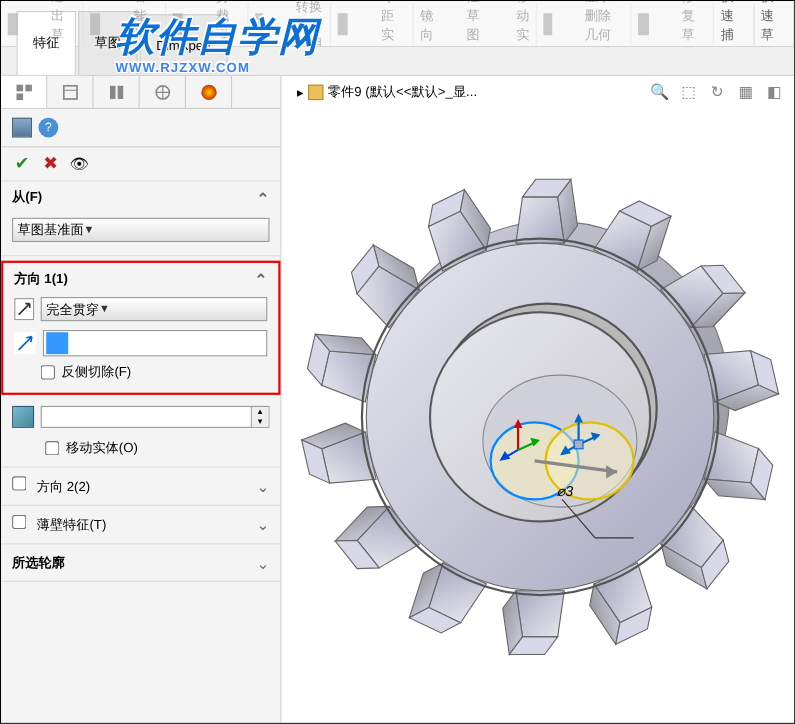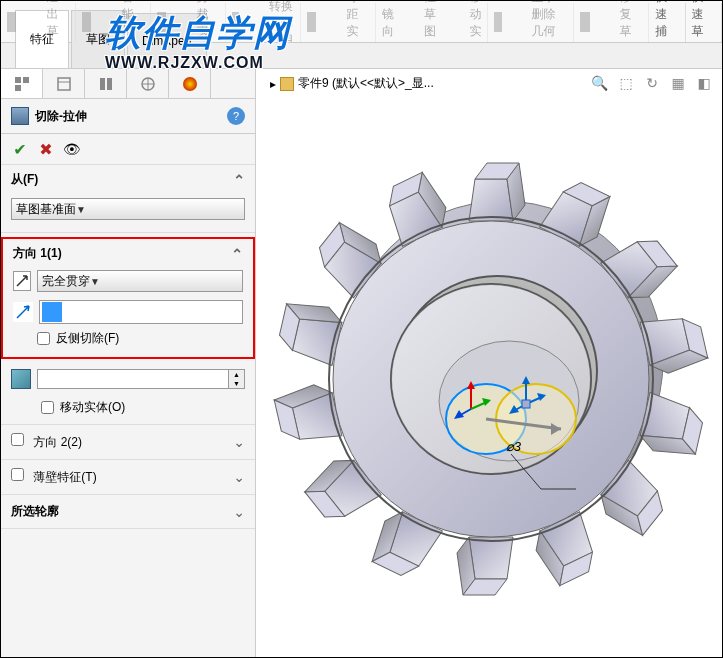--- a/index.html
+++ b/index.html
@@ -12,21 +12,21 @@
 .ribbon-item.disabled { opacity: 0.5; }
 
 
 .tab-bar { height: 26px; background: #f0f0f0; border-bottom: 1px solid #ccc; display: flex; align-items: flex-end; padding-left: 14px; }
 .tab { padding: 20px 14px; border: 1px solid #ccc; border-bottom: none; background: #e8e8e8; margin-right: 2px; font-size: 12px; cursor: pointer; }
 .tab.active { background: #fff; }
 
 
 .watermark { position: absolute; top: 8px; left: 104px; z-index: 100; pointer-events: none; }
 .watermark .cn { color: #0b6fd6; font-size: 36px; font-weight: bold; font-style: italic; letter-spacing: 1px; text-shadow: -1px -1px 0 #fff, 1px -1px 0 #fff, -1px 1px 0 #fff, 1px 1px 0 #fff; }
-.watermark .en { color: #0f172a; font-size: 16px; font-weight: bold; letter-spacing: 1px; margin-top: -4px; text-shadow: -1px -1px 0 #fff, 1px -1px 0 #fff, -1px 1px 0 #fff, 1px 1px 0 #fff; }
+.watermark .en { color: #3b82f6; font-size: 12px; font-weight: bold; letter-spacing: 1px; margin-top: -4px; text-shadow: -1px -1px 0 #fff, 1px -1px 0 #fff, -1px 1px 0 #fff, 1px 1px 0 #fff; }
 
 
 .main { display: flex; height: calc(100% - 68px); }
 
 
 .left-panel { width: 255px; border-right: 1px solid #ccc; background: #f4f4f4; display: flex; flex-direction: column; }
 .panel-tabs { height: 30px; display: flex; border-bottom: 1px solid #ccc; }
 .panel-tab { width: 42px; border-right: 1px solid #ccc; display: flex; align-items: center; justify-content: center; cursor: pointer; }
 .panel-tab.active { background: #fff; }
 .panel-tab svg { width: 18px; height: 18px; }
@@ -179,21 +179,20 @@
                 <stop offset="0" stop-color="#fc0"></stop>
                 <stop offset="1" stop-color="#c30"></stop>
               </radialGradient>
             </defs>
           </svg>
         </div>
     </div>
 
     <div class="feature-header">
       <div class="fh-icon"></div>
-      <div class="title">切除-拉伸</div>
       <div class="help">?</div>
     </div>
 
     <div class="confirm-row">
       <span class="check">✔</span>
       <span class="cross">✖</span>
       <span class="eye">👁</span>
     </div>
 
     <div class="section">

